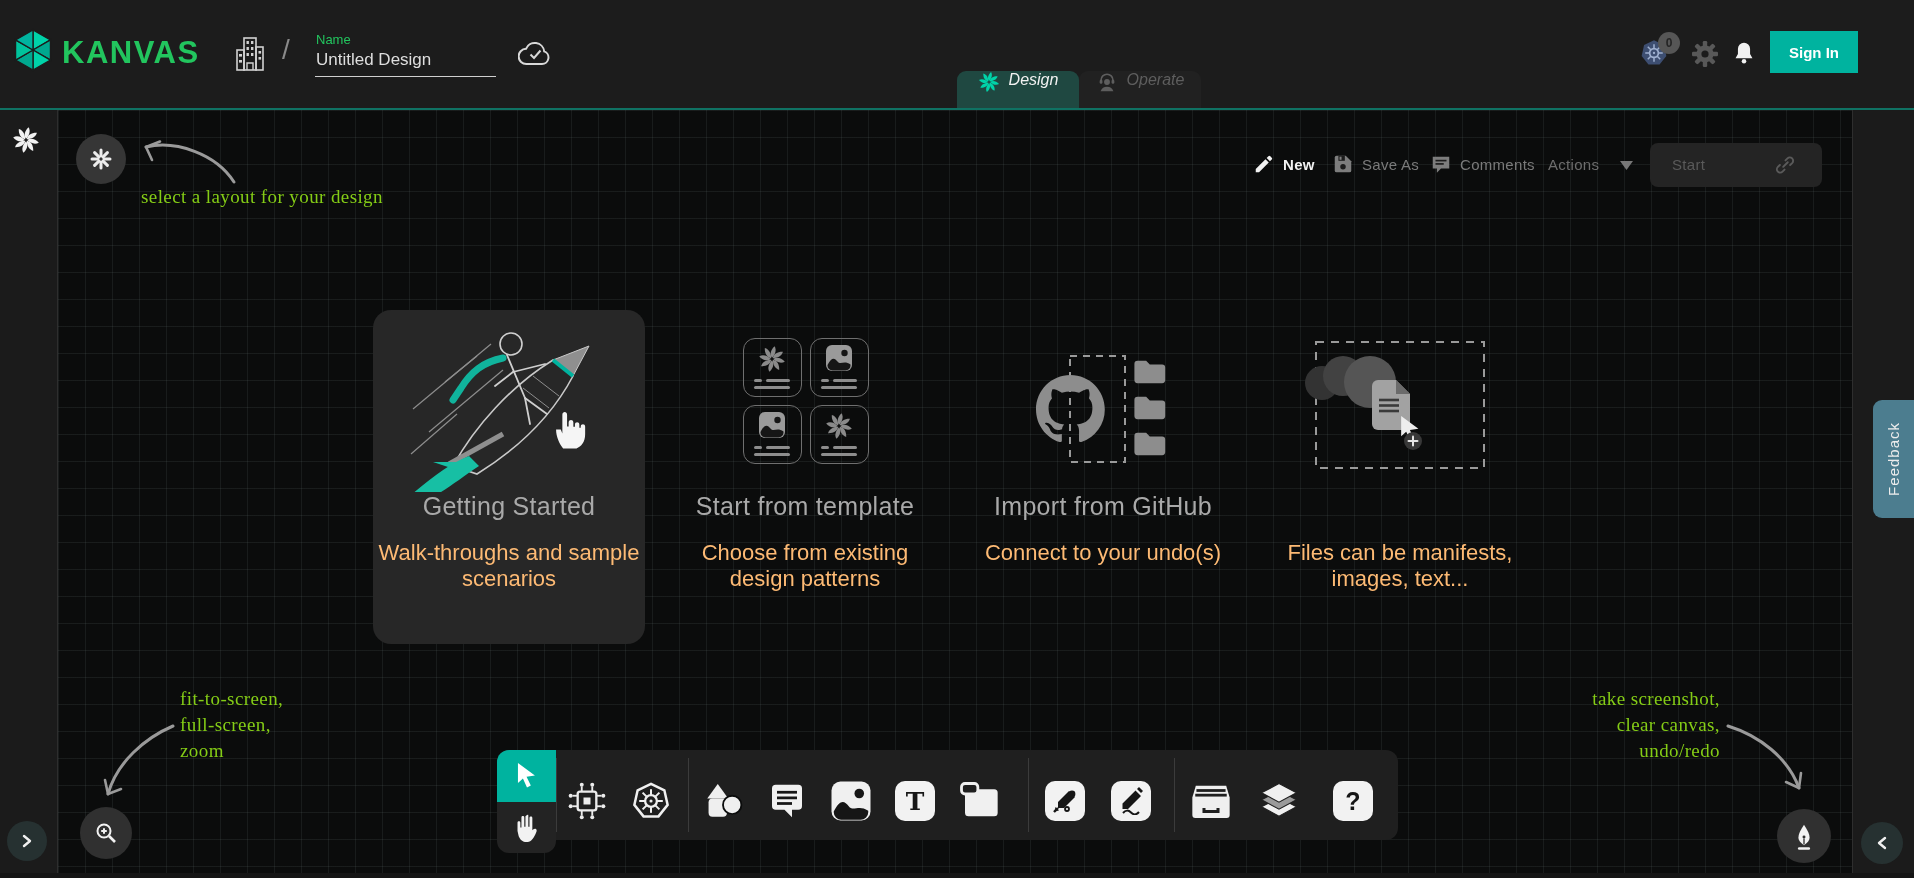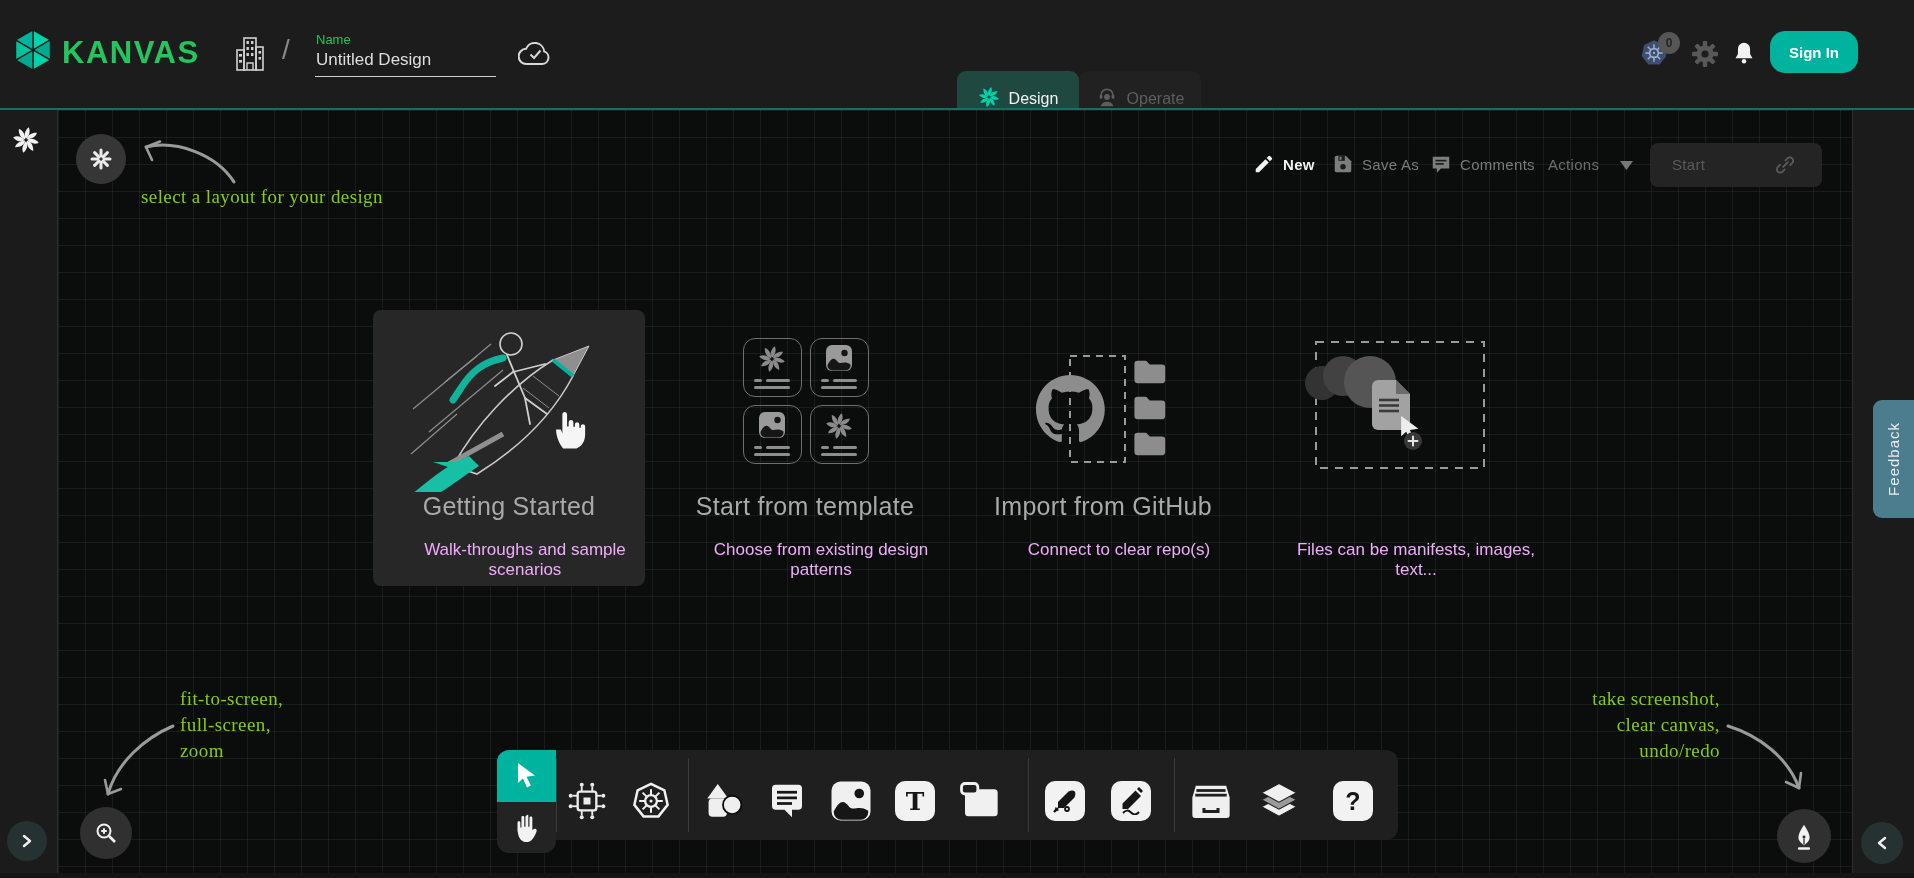--- a/index.html
+++ b/index.html
@@ -6,44 +6,44 @@
   .app{position:relative;width:1914px;height:878px;background:#1c1c1c;overflow:hidden;
        font-family:"Liberation Sans",sans-serif;-webkit-font-smoothing:antialiased;}
   .abs{position:absolute;}
   
   .header{left:0;top:0;width:1914px;height:108px;background:#1c1c1c;}
   .wordmark{font-size:31px;font-weight:800;color:#22c55e;letter-spacing:1.5px;}
   .slash{font-size:28px;color:#8a8a8a;font-weight:300;}
   .name-label{font-size:13px;color:#22c55e;}
   .name-input{width:180px;background:transparent;border:none;border-bottom:1px solid #cfcfcf;
               color:#dedede;font-size:17px;font-family:"Liberation Sans",sans-serif;padding:0 0 6px 1px;outline:none;}
-  .signin{background:#00B39F;color:#fff;font-size:15px;font-weight:700;border:none;border-radius:15px;
+  .signin{background:#00B39F;color:#fff;font-size:15px;font-weight:700;border:none;border-radius:0;
           width:88px;height:42px;cursor:pointer;}
   .badge{width:22px;height:22px;border-radius:50%;background:#565656;color:#242424;font-size:12px;font-weight:700;
          display:flex;align-items:center;justify-content:center;}
   
-  .tab{height:37px;width:122px;border-radius:9px 9px 0 0;display:flex;align-items:flex-end;justify-content:center;gap:9px;
-       font-size:16px;cursor:pointer;}
+  .tab{height:37px;width:122px;border-radius:9px 9px 0 0;display:flex;align-items:flex-start;justify-content:center;gap:9px;
+       font-size:16px;cursor:pointer;font-style:italic;}
   .tab.active{background:#1f4841;color:#f2f2f2;}
   .tab.inactive{background:#212121;color:#5e5e5e;}
   
   .canvas{left:57px;top:110px;width:1794px;height:763px;background-color:#0b0c0c;
       background-image:linear-gradient(rgba(150,170,168,.10) 1px,transparent 1px),
                        linear-gradient(90deg,rgba(150,170,168,.10) 1px,transparent 1px);
       background-size:27px 27px;border-left:1px solid #2e2e2e;border-right:1px solid #2e2e2e;}
   .teal-line{left:0;top:108px;width:1914px;height:2px;background:#0f7263;}
   .rail{background:#1b1b1b;}
   .hint{color:#84cc16;font-size:19px;letter-spacing:.4px;font-family:Liberation Serif, serif;}
   .ct-label{font-size:15px;color:#7a7a7a;letter-spacing:.3px;}
   .circle-btn{border-radius:50%;display:flex;align-items:center;justify-content:center;cursor:pointer;}
   
-  .card{top:310px;width:272px;height:276px;border-radius:8px;cursor:pointer;}
+  .card{top:310px;width:272px;height:334px;border-radius:18px;cursor:pointer;}
   .card-title{position:absolute;top:182px;left:0;width:100%;text-align:center;color:#a9a9a9;font-size:25px;
               font-weight:500;letter-spacing:.3px;}
-  .card-sub{position:absolute;top:230px;left:0;width:100%;text-align:center;color:#f0abfc;font-size:17px;margin-left:16px;}
+  .card-sub{position:absolute;top:230px;left:0;width:100%;text-align:center;color:#fdba74;font-size:22px;}
   .tcell{position:absolute;width:57px;height:57px;border:1.5px solid #6f6f6f;border-radius:12px;}
   .tline{position:absolute;height:2.5px;background:#8d8d8d;border-radius:2px;}
   
   .dock{left:497px;top:750px;width:901px;height:90px;background:#1f1f1f;border-radius:12px;}
   .dock-sep{position:absolute;top:8px;width:1px;height:74px;background:#3b3b3b;}
   .tool{position:absolute;top:29px;width:44px;height:44px;display:flex;align-items:center;justify-content:center;cursor:pointer;}
   .white-sq{width:40px;height:40px;background:#f2f2f2;border-radius:10px;display:flex;align-items:center;justify-content:center;}
   .feedback{left:1873px;top:400px;width:41px;height:118px;background:#4C7D8F;border-radius:9px 0 0 9px;
             display:flex;align-items:center;justify-content:center;cursor:pointer;}
   .feedback span{writing-mode:vertical-rl;transform:rotate(180deg);color:#ececec;font-size:15px;letter-spacing:1px;}
@@ -355,21 +355,21 @@
   <svg class="abs" style="left:36px;top:40px" width="210" height="124" viewBox="0 0 210 124">
     <rect x="67" y="6" width="55" height="106" fill="none" stroke="#9a9a9a" stroke-width="2" stroke-dasharray="7,6"></rect>
     <g transform="translate(33,25) scale(4.3)">
       <path fill="#8d8d8d" d="M8 0C3.58 0 0 3.58 0 8c0 3.54 2.29 6.53 5.47 7.59.4.07.55-.17.55-.38 0-.19-.01-.82-.01-1.49-2.01.37-2.53-.49-2.69-.94-.09-.23-.48-.94-.82-1.13-.28-.15-.68-.52-.01-.53.63-.01 1.08.58 1.23.82.72 1.21 1.87.87 2.33.66.07-.52.28-.87.51-1.07-1.78-.2-3.64-.89-3.64-3.95 0-.87.31-1.59.82-2.15-.08-.2-.36-1.02.08-2.12 0 0 .67-.21 2.2.82.64-.18 1.32-.27 2-.27s1.36.09 2 .27c1.53-1.04 2.2-.82 2.2-.82.44 1.1.16 1.92.08 2.12.51.56.82 1.27.82 2.15 0 3.07-1.87 3.75-3.65 3.95.29.25.54.73.54 1.48 0 1.07-.01 1.93-.01 2.2 0 .21.15.46.55.38A8.01 8.01 0 0 0 16 8c0-4.42-3.58-8-8-8z"></path>
     </g>
     <use href="#folder" fill="#8d8d8d" transform="translate(130,8) scale(1.4)"></use>
     <use href="#folder" fill="#8d8d8d" transform="translate(130,44) scale(1.4)"></use>
     <use href="#folder" fill="#8d8d8d" transform="translate(130,80) scale(1.4)"></use>
   </svg>
   <div class="card-title">Import from GitHub</div>
-  <div class="card-sub">Connect to clear repo(s)</div>
+  <div class="card-sub">Connect to your undo(s)</div>
 </div>
 
 <div class="abs card" style="left:1264px">
   <svg class="abs" style="left:36px;top:26px" width="200" height="140" viewBox="0 0 200 140">
     <rect x="16" y="6" width="168" height="126" fill="none" stroke="#9a9a9a" stroke-width="2" stroke-dasharray="8,7"></rect>
     <circle cx="22" cy="47" r="17" fill="#333"></circle>
     <circle cx="43" cy="40" r="20" fill="#424242"></circle>
     <circle cx="70" cy="46" r="26" fill="#555"></circle>
     <g transform="translate(72,44)">
       <path d="M0 6 a6 6 0 0 1 6-6 H24 L38 14 V44 a6 6 0 0 1-6 6 H6 a6 6 0 0 1-6-6 Z" fill="#a2a2a2"></path>

